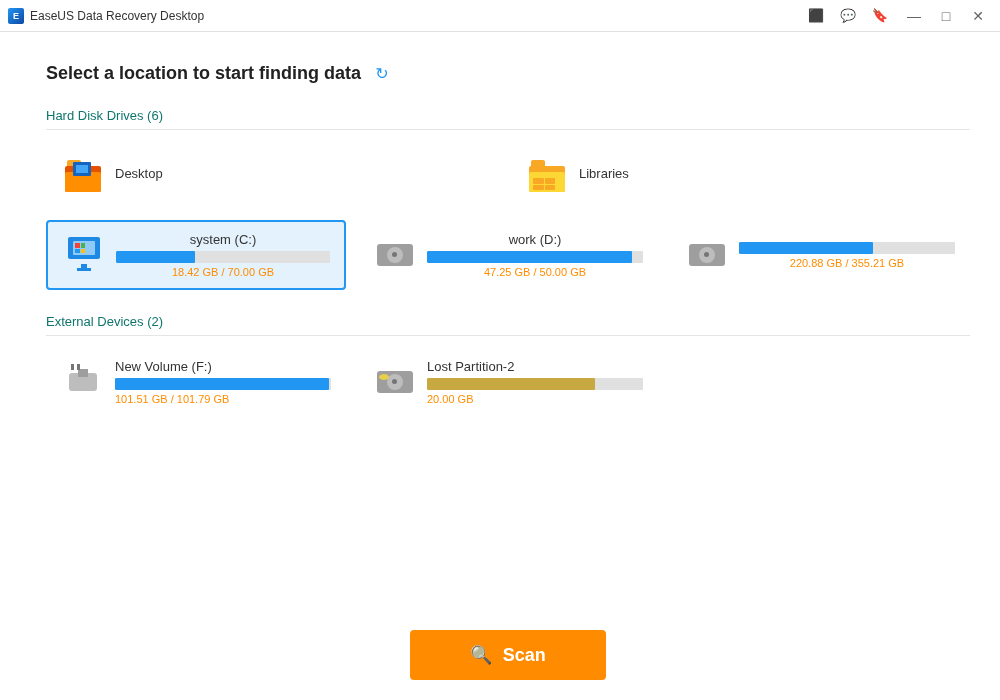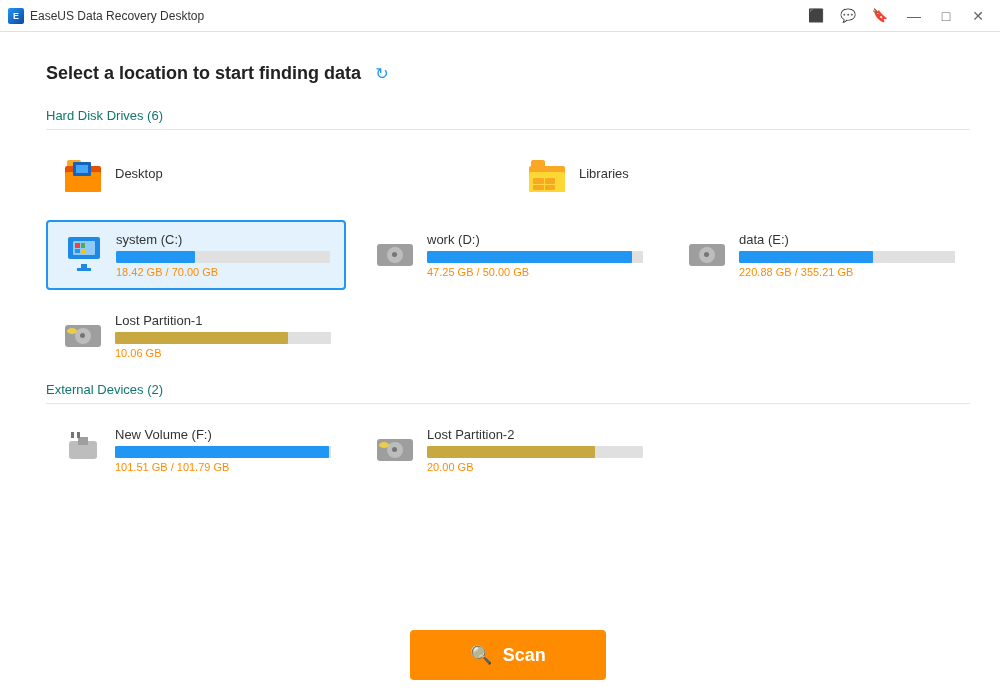--- a/index.html
+++ b/index.html
@@ -309,20 +309,21 @@
 
     .two-col {
       display: grid;
       grid-template-columns: 1fr 1fr;
       gap: 4px;
     }
     .one-col {
       display: grid;
       grid-template-columns: 1fr 1fr 1fr;
       gap: 12px;
+      text-align: center;
     }
   </style>
 </head>
 <body>
 
 <div class="title-bar">
   <div class="title-bar-left">
     <div class="app-icon">E</div>
     <span class="title-bar-title">EaseUS Data Recovery Desktop</span>
   </div>
@@ -436,47 +437,29 @@
 
       <div class="drive-card">
         <div class="drive-icon">
           <div class="icon-hdd">
             <div class="hdd-body"></div>
             <div class="hdd-platter"></div>
             <div class="hdd-center"></div>
           </div>
         </div>
         <div class="drive-info">
-          <div class="drive-name">data (E:)</div>
           <div class="progress-bar-container">
             <div class="progress-bar-fill blue" style="width:62%"></div>
           </div>
           <div class="drive-size">220.88 GB / 355.21 GB</div>
         </div>
       </div>
     </div>
 
     <div style="display:grid;grid-template-columns:1fr 1fr 1fr;gap:12px;margin-bottom:8px;">
-      <div class="drive-card">
-        <div class="drive-icon">
-          <div style="position:relative;width:40px;height:32px;">
-            <div style="width:36px;height:22px;background:#9E9E9E;border-radius:3px;position:absolute;top:5px;left:2px;"></div>
-            <div style="width:16px;height:16px;background:#BDBDBD;border-radius:50%;position:absolute;top:8px;left:12px;"></div>
-            <div style="width:5px;height:5px;background:#757575;border-radius:50%;position:absolute;top:13px;left:17px;"></div>
-            <div style="position:absolute;top:8px;left:4px;width:10px;height:6px;background:#FDD835;border-radius:50%;opacity:0.8;"></div>
-          </div>
-        </div>
-        <div class="drive-info">
-          <div class="drive-name">Lost Partition-1</div>
-          <div class="progress-bar-container">
-            <div class="progress-bar-fill gold" style="width:80%"></div>
-          </div>
-          <div class="drive-size">10.06 GB</div>
-        </div>
-      </div>
       <div></div>
       <div></div>
     </div>
   </div>
 
   <div class="section-external">
     <div class="section-label">External Devices (2)</div>
 
     <div style="display:grid;grid-template-columns:1fr 1fr 1fr;gap:12px;">
 

